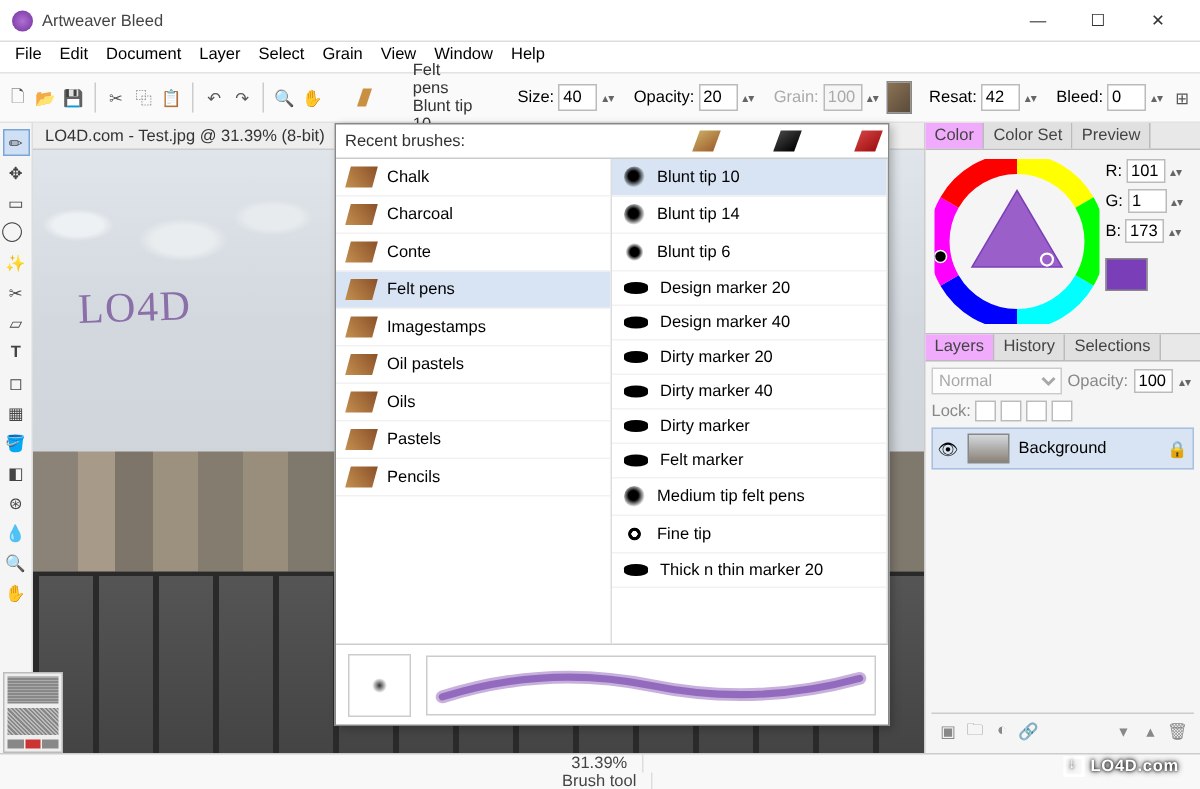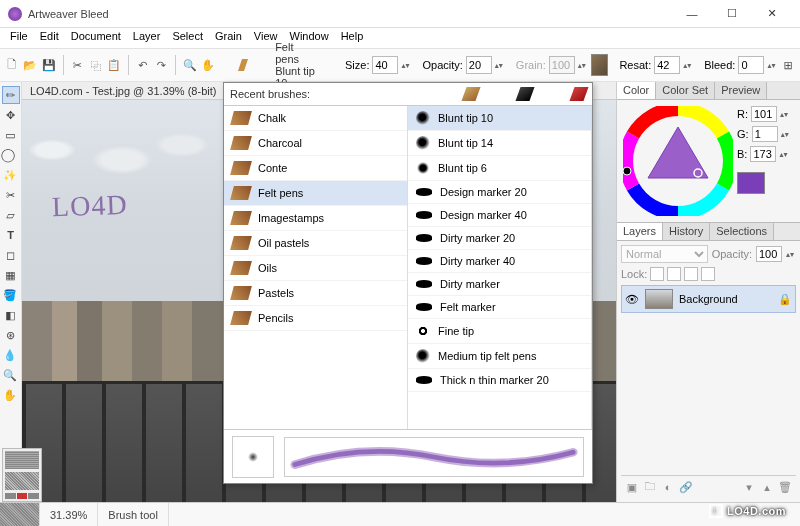--- a/index.html
+++ b/index.html
@@ -49,21 +49,21 @@
 .rail { position:absolute; bottom:0; left:0; right:0; height:30%; background:
   repeating-linear-gradient(90deg,#2a2a2a 0 4px,transparent 4px 40px),
   linear-gradient(180deg,#555 0%,#444 100%);
   border-top:3px solid #2a2a2a;}
 .canvas-text { position:absolute; top:90px; left:30px; font-family:cursive; color:#8a6fa8; font-size:28px; transform:rotate(-2deg); letter-spacing:1px;}
 
 
 .rightpanels { width:184px; background:#f5f5f5; border-left:1px solid #ccc; display:flex; flex-direction:column; }
 .panel-tabs { display:flex; height:18px; border-bottom:1px solid #bbb; background:#e8e8e8;}
 .panel-tab { padding:2px 6px; border-right:1px solid #bbb; background:#e0e0e0; cursor:default; color:#444;}
-.panel-tab.active { background:#ffffff; }
+.panel-tab.active { background:#f0abfc; }
 .color-body { padding:6px; display:flex; gap:4px; }
 .colorwheel { width:110px; height:110px; position:relative; }
 .rgb-fields { display:flex; flex-direction:column; gap:4px; }
 .rgb-row { display:flex; align-items:center; gap:3px; }
 .rgb-row input { width:26px; height:16px; border:1px solid #bbb; padding:0 2px;}
 .color-cur { width:28px; height:22px; background:#7a3fb8; border:1px solid #888; margin-top:6px;}
 
 .layers-body { padding:4px; display:flex; flex-direction:column; gap:4px; flex:1; }
 .blend-row { display:flex; gap:4px; align-items:center;}
 .blend-row select { flex:1; height:18px; border:1px solid #bbb; background:#fff; color:#888;}
@@ -94,21 +94,21 @@
 .bp-tip.oval { border-radius:50% / 35%; background:#000; height:8px; width:16px;}
 .bp-tip.sm { background:radial-gradient(circle,#000 0% 30%,transparent 60%); }
 .bp-tip.ring { background:radial-gradient(circle,#fff 0 20%,#000 22% 40%,transparent 45%);}
 .bp-preview { height:54px; border-top:1px solid #ccc; display:flex; align-items:center; padding:0 8px; gap:10px;}
 .bp-prev-tip { width:42px; height:42px; border:1px solid #ccc; display:flex; align-items:center; justify-content:center;}
 .bp-prev-tip .dot{ width:10px; height:10px; border-radius:50%; background:radial-gradient(circle,#333 0%,transparent 70%);}
 .bp-stroke { flex:1; height:40px; border:1px solid #ccc; position:relative; overflow:hidden;}
 .bp-stroke svg { width:100%; height:100%;}
 
 
-.statusbar { height:24px; border-top:1px solid #ccc; display:flex; align-items:center; background:#f8f8f8;}
+.statusbar { height:24px; border-top:1px solid #ccc; display:flex; align-items:center; background:#f8f8f8;flex-direction:column;}
 .statcell { padding:0 10px; border-right:1px solid #ddd; height:100%; display:flex; align-items:center; color:#444;}
 .statcell.texture { width:40px; background:repeating-linear-gradient(45deg,#888 0 1px,#aaa 1px 2px);}
 .watermark { position:absolute; right:14px; bottom:8px; color:#fff; font-size:13px; font-weight:bold; letter-spacing:.5px; text-shadow:0 0 4px #000,0 0 2px #000; display:flex; align-items:center; gap:4px; z-index:100;}
 .watermark .wmicon { width:14px; height:14px; border:2px solid #fff; position:relative;}
 .watermark .wmicon::after { content:'↓'; position:absolute; left:1px; top:-2px; font-size:10px;}
 
 
 .texbelow { position:absolute; left:2px; bottom:24px; width:40px; background:#eee; border:1px solid #bbb; padding:2px; display:flex; flex-direction:column; gap:3px;}
 .texrow { height:18px; background:repeating-linear-gradient(0deg,#888 0 1px,#aaa 1px 2px);}
 .texsl { display:flex; gap:1px;}
@@ -421,26 +421,26 @@
         </div>
         <div class="bp-item">
           <div class="bp-tip oval"></div>
           <span>Dirty marker</span>
         </div>
         <div class="bp-item">
           <div class="bp-tip oval"></div>
           <span>Felt marker</span>
         </div>
         <div class="bp-item">
+          <div class="bp-tip "></div>
+          <span>Medium tip felt pens</span>
+        </div>
+        <div class="bp-item">
           <div class="bp-tip ring"></div>
           <span>Fine tip</span>
-        </div>
-        <div class="bp-item">
-          <div class="bp-tip "></div>
-          <span>Medium tip felt pens</span>
         </div>
         <div class="bp-item">
           <div class="bp-tip oval"></div>
           <span>Thick n thin marker 20</span>
         </div>
       </div>
   </div>
   <div class="bp-preview">
     <div class="bp-prev-tip">
         <div class="dot"></div>

